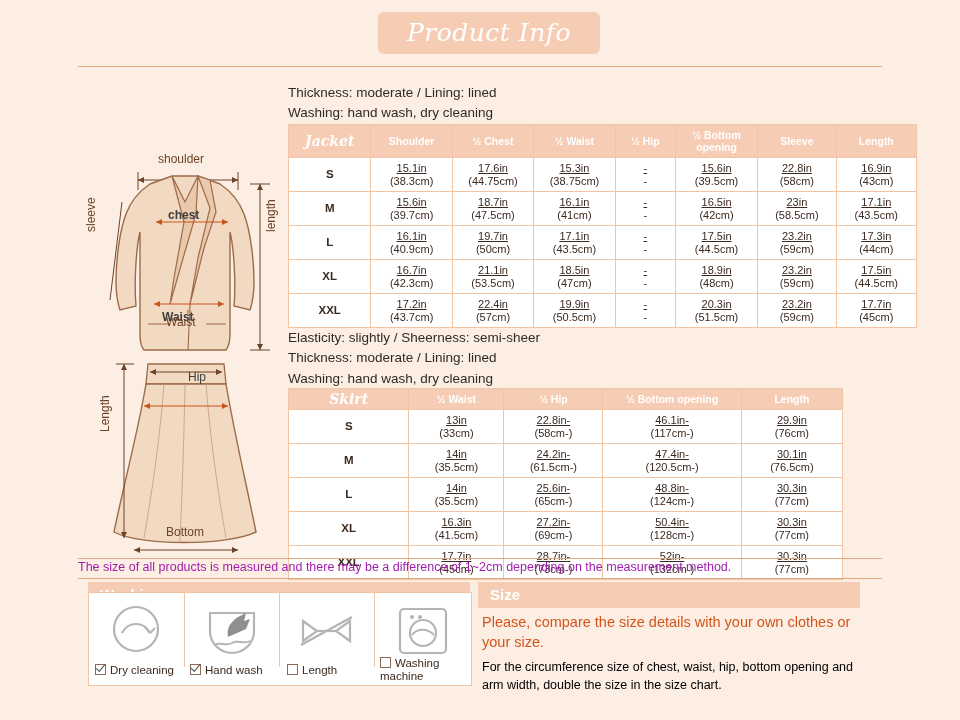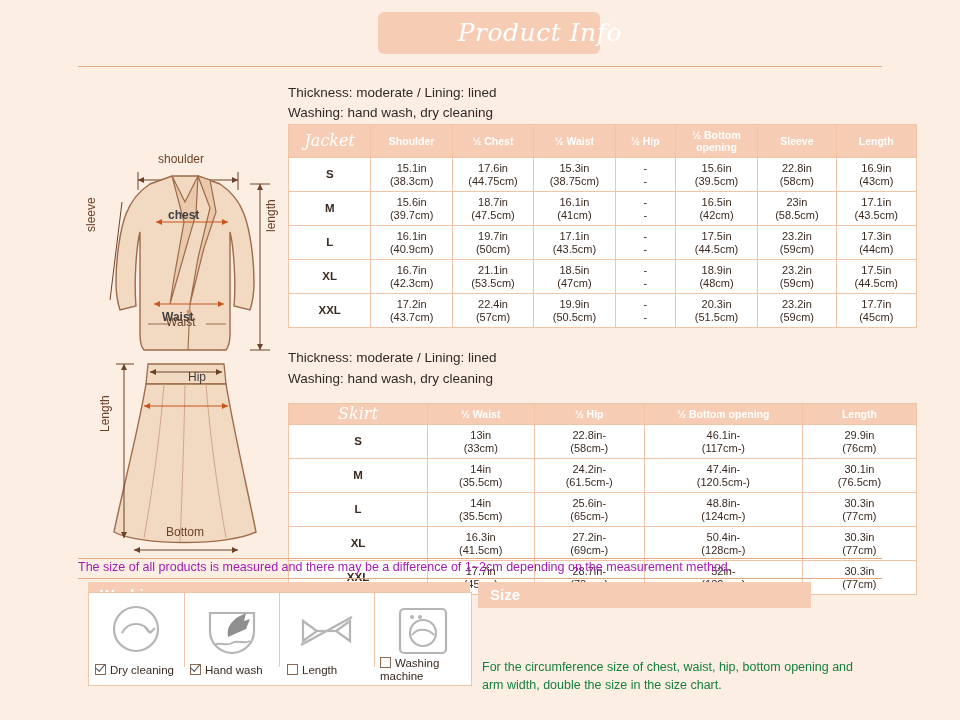--- a/index.html
+++ b/index.html
@@ -14,27 +14,26 @@
   .page{
     position:absolute;inset:0;
     background:#fdeee4;
   }
   .title-pill{
     position:absolute;left:378px;top:12px;width:222px;height:42px;
     background:#f6cdb4;border-radius:6px;
   }
   .title-text{
     position:absolute;left:378px;top:18px;width:222px;
-    text-align:right;
+    text-align:center;
     font-family:"DejaVu Serif", serif;
     font-style:italic;
     font-size:25px;
     color:#ffffff;
     letter-spacing:0.5px;
-    padding-left:22px;
   }
   .hr-top{
     position:absolute;left:78px;top:66px;width:804px;height:1px;
     background:#e3a87f;
   }
   
   .illus{
     position:absolute;left:78px;top:72px;width:205px;height:490px;
   }
   .lbl{
@@ -63,30 +62,30 @@
     background:#f6cdb4;
     color:#ffffff;
     font-weight:bold;
     font-size:10.5px;
     line-height:12px;
     padding:4px 1px;
   }
   thead th.first{
     font-family:"DejaVu Serif", serif;
     font-style:italic;
-    font-size:16px;
-    font-weight:normal;
+    font-size:14px;
+    font-weight:bold;
   }
   tbody td{
     line-height:13px;
     padding:3px 1px;
     font-size:11px;
   }
   tbody td.sz{font-weight:bold;font-size:11.5px;}
-  .dim1{display:block;}
+  .dim1{display:block;text-decoration:underline;}
   .dim2{display:block;}
   
   .note{
     position:absolute;left:78px;top:560px;width:804px;
     font-size:12.5px;color:#a21caf;
   }
   .hr-note-top{
     position:absolute;left:78px;top:558px;width:804px;height:1px;background:#e3a87f;
   }
   .hr-note-bot{
@@ -114,21 +113,21 @@
     margin-right:4px;position:relative;top:1px;
   }
   .chk.on:after{
     content:"";position:absolute;left:1px;top:-3px;width:5px;height:8px;
     border:solid #555;border-width:0 1.6px 1.6px 0;transform:rotate(40deg);
   }
   .size-text{
     position:absolute;font-size:14.5px;color:#d4541c;line-height:20px;
   }
   .size-text2{
-    position:absolute;font-size:12.5px;color:#15803d;line-height:18px;
+    position:absolute;font-size:12.5px;color:#000000;line-height:18px;
   }
 </style>
 </head>
 <body>
 
 <div class="page">
 
   <div class="title-pill"></div>
   <div class="title-text">Product Info</div>
   <div class="hr-top"></div>
@@ -373,24 +372,25 @@
             <span class="dim2">(59cm)</span>
           </td>
           <td>
             <span class="dim1">17.7in</span>
             <span class="dim2">(45cm)</span>
           </td>
         </tr>
       </tbody>
   </table>
 
+  <div class="txtline" style="left:288px;top:330px;">Elasticity: slightly / Sheerness: semi-sheer</div>
   <div class="txtline" style="left:288px;top:350px;">Thickness: moderate / Lining: lined</div>
   <div class="txtline" style="left:288px;top:371px;">Washing:  hand wash, dry cleaning</div>
 
-  <table id="skirt-table" style="left:288px;top:403px;width:629px;">
+  <table id="skirt-table" style="left:288px;top:388px;width:555px;">
     <thead>
         <tr>
           <th class="first" style="width: 140px;">Skirt</th>
           <th style="width: 106px;">½ Waist</th>
           <th style="width: 110px;">½ Hip</th>
           <th style="width: 159px;">½ Bottom opening</th>
           <th style="width: 114px;">Length</th>
         </tr>
       </thead>
     <tbody>
@@ -541,18 +541,19 @@
       <span class="chk on"></span><span>Hand wash</span>
     </div>
     <div class="wash-cap" style="left:198px;top:70px;">
       <span class="chk"></span><span>Length</span>
     </div>
     <div class="wash-cap" style="left:291px;top:63px;width:92px;line-height:13px;">
       <span class="chk"></span><span>Washing machine</span>
     </div>
   </div>
 
-  <div class="panel-head" style="left:478px;top:582px;width:333px;">
+  <div class="panel-head" style="left:478px;top:582px;width:382px;">
     <span>Size</span>
   </div>
+  <div class="size-text" style="left:482px;top:612px;width:372px;">Please, compare the size details with your own clothes or your size.</div>
   <div class="size-text2" style="left:482px;top:658px;width:376px;">For the circumference size of chest, waist, hip, bottom opening and arm width, double the size in the size chart.</div>
 
 </div>
 
 </body></html>

